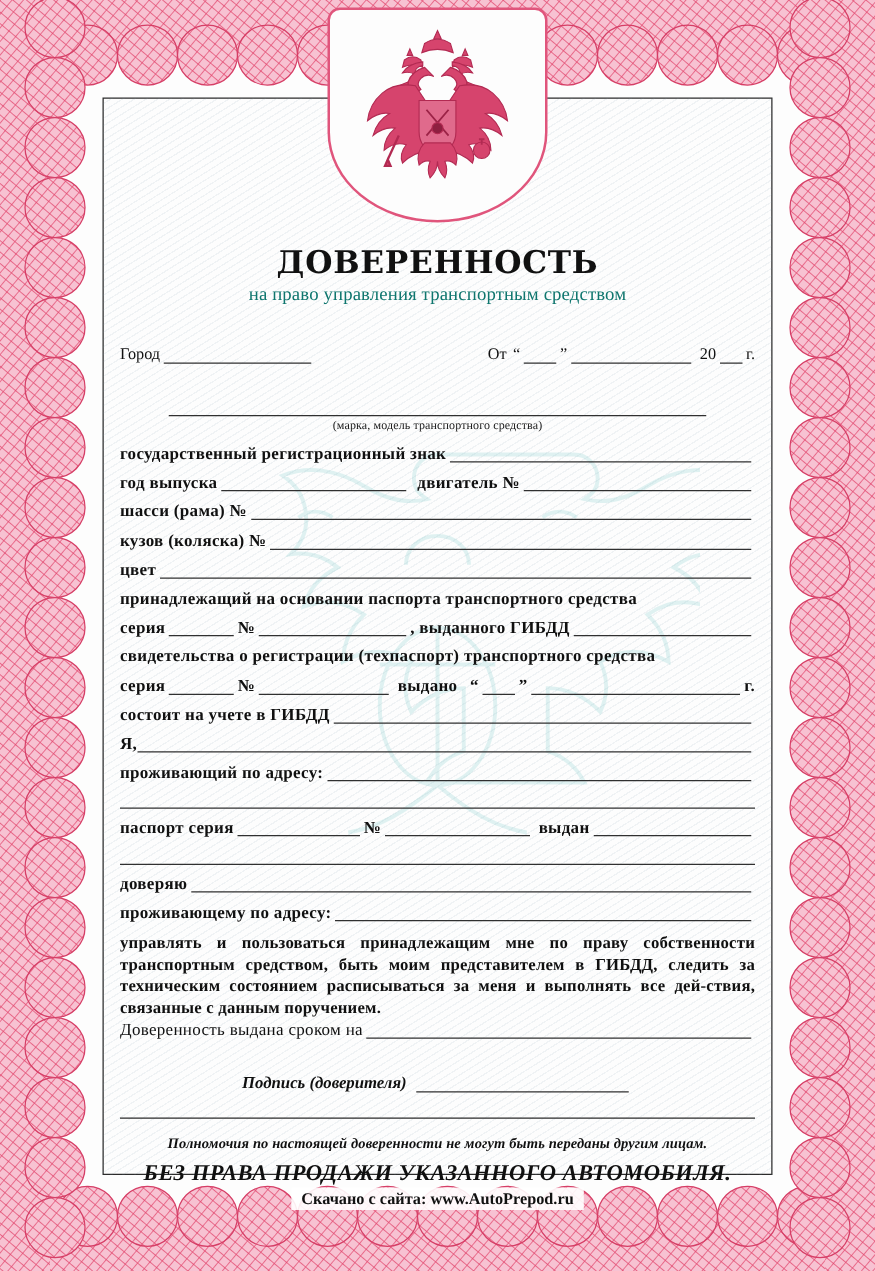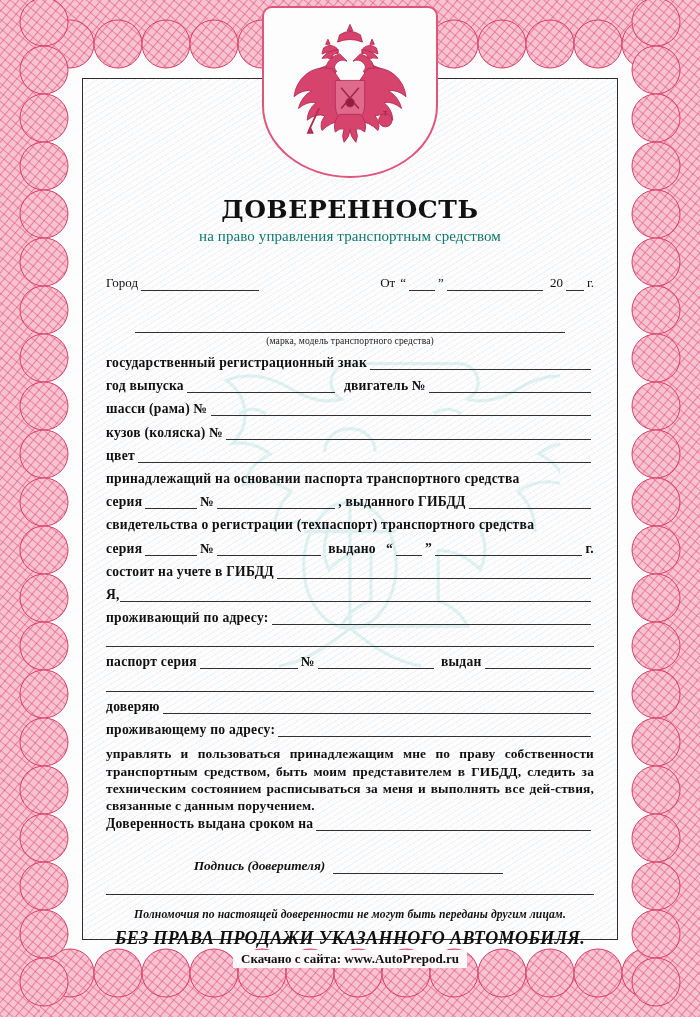--- a/index.html
+++ b/index.html
@@ -96,21 +96,21 @@
 
   
   #content {
     position: absolute;
     left: 82px;
     top: 78px;
     width: 536px;
     height: 862px;
     z-index: 4;
     box-sizing: border-box;
-    padding: 0 24px;
+    padding: 0 14px;
   }
 
   #title-block { text-align: center; margin-top: 117px; }
   #doc-title {
     font-weight: bold;
     font-size: 25px;
     letter-spacing: .6px;
     color: #111;
     font-family: "DejaVu Serif", "Liberation Serif", serif;
   }
@@ -527,21 +527,21 @@
 
       <div class="row">
         <span class="lbl">проживающему по адресу:</span>
         <span class="fill"></span>
       </div>
     </div>
 
     <div class="para" style="margin-top:2px">управлять и пользоваться принадлежащим мне по праву собственности транспортным средством, быть моим представителем в ГИБДД, следить за техническим состоянием расписываться за меня и выполнять все дей-ствия, связанные с данным поручением.</div>
 
     <div class="row" style="margin-top:1px">
-      <span class="lbl" style="font-weight:bold;font-size:13.6px">Доверенность выдана сроком на</span>
+      <span class="lbl" style="font-weight:normal;font-size:13.6px">Доверенность выдана сроком на</span>
       <span class="fill"></span>
     </div>
 
     <div id="sign-row">
       <span>Подпись (доверителя)</span>
       <span class="fill"></span>
     </div>
 
     <div id="divider"></div>
 

